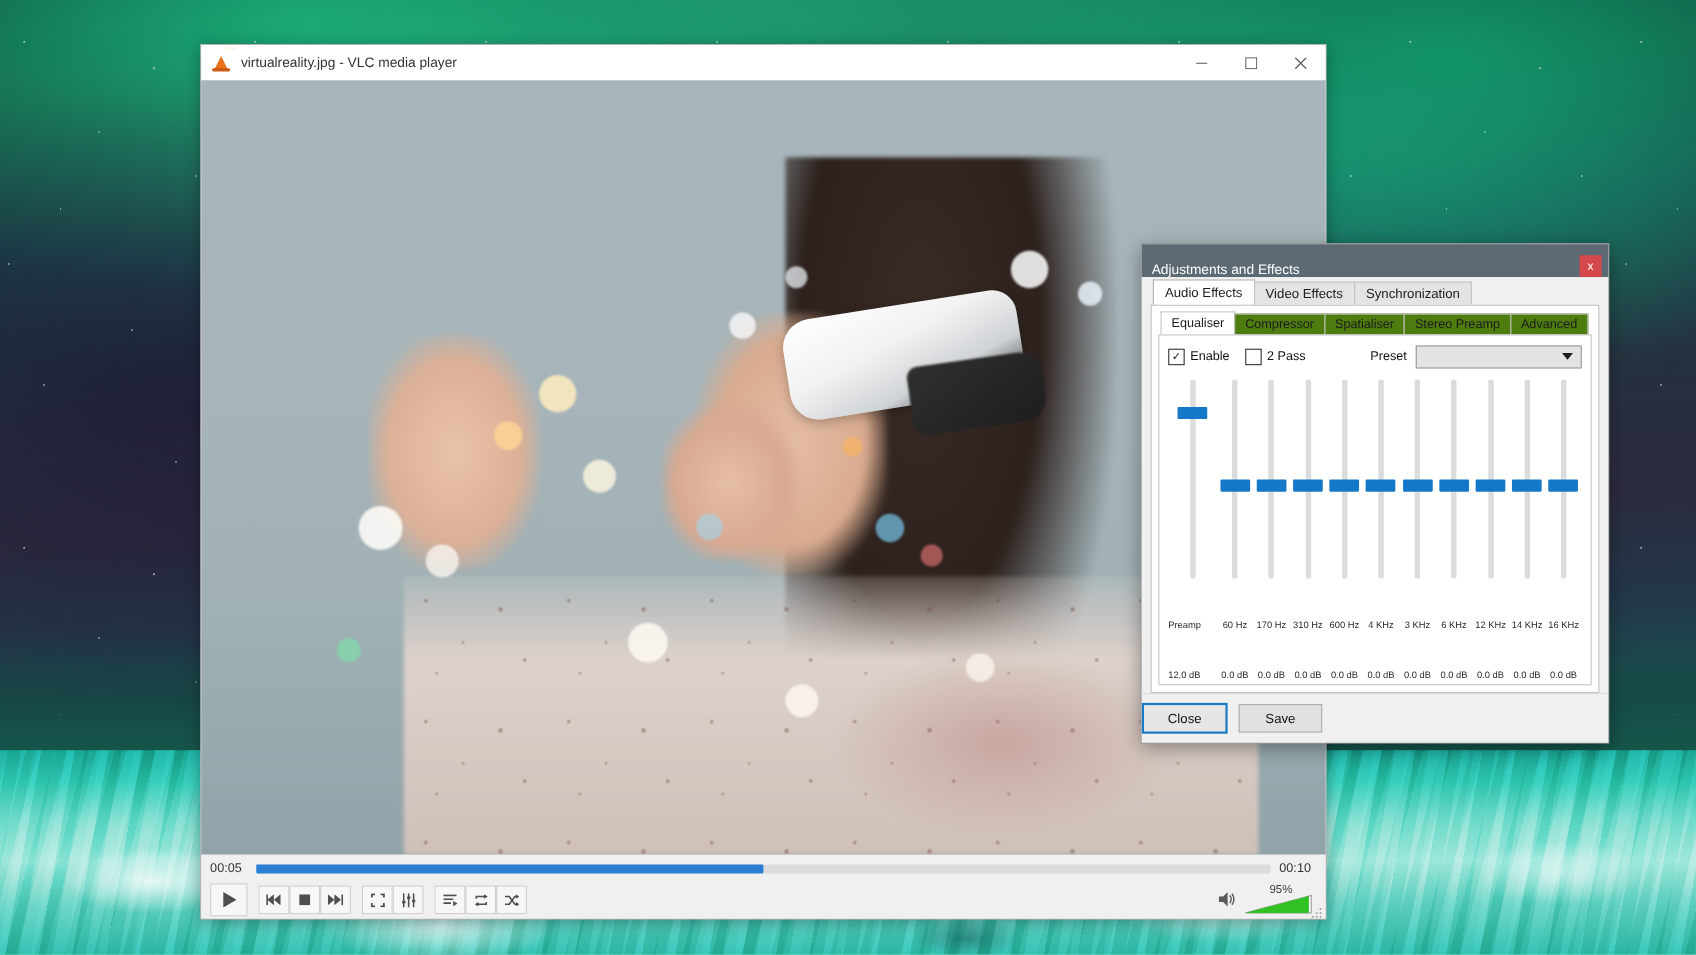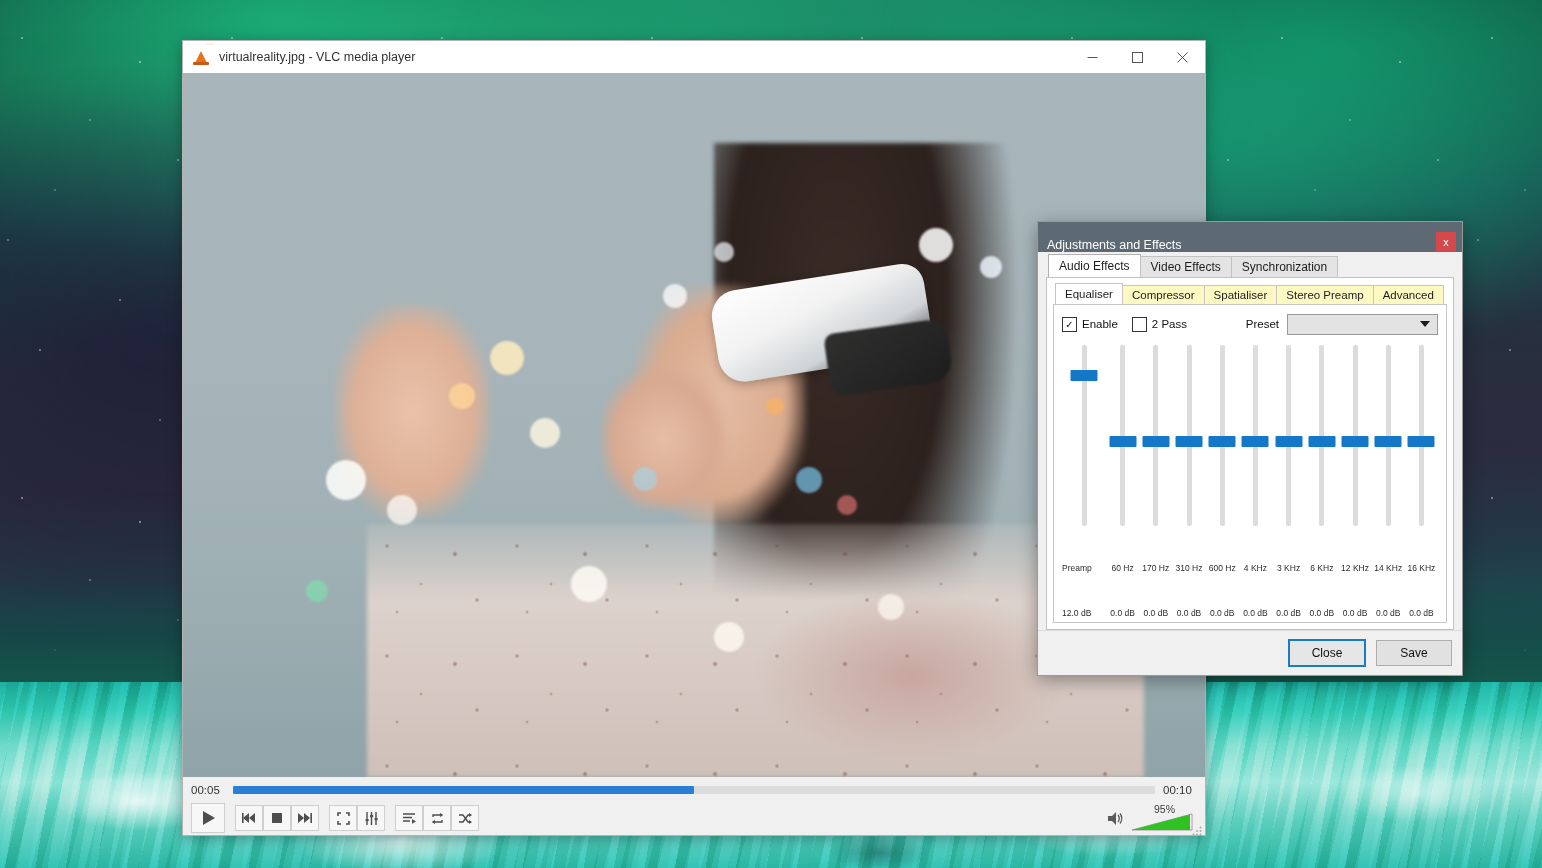--- a/index.html
+++ b/index.html
@@ -249,21 +249,21 @@
   }
   .tab-l1.active { background: #ffffff; padding-top: 4px; padding-bottom: 5px; border-color: #b0b0b0; }
 
   .inner-panel {
     border: 1px solid #c2c2c2; background: #ffffff; flex: 1;
     display: flex; flex-direction: column; padding: 5px 6px 6px 6px; margin-top: -1px;
   }
   .tabrow-l2 { display: flex; align-items: flex-end; height: 22px; margin-left: 2px; }
   .tab-l2 {
     font-size: 11.5px; color: #1c1c1c; padding: 3px 9px 4px 9px;
-    border: 1px solid #c6c6c6; border-bottom: none; background: #fef9c3;
+    border: 1px solid #c6c6c6; border-bottom: none; background: #4d7c0f;
     margin-right: -1px;
   }
   .tab-l2.active { background: #ffffff; padding-top: 4px; padding-bottom: 5px; }
 
   .eq-panel {
     border: 1px solid #c6c6c6; background: #ffffff; flex: 1;
     margin-top: -1px; padding: 8px 8px 4px 8px; display: flex; flex-direction: column;
   }
   .eq-top { display: flex; align-items: center; height: 22px; margin-bottom: 6px; }
   .cb-wrap { display: flex; align-items: center; gap: 5px; margin-right: 14px; }
@@ -289,21 +289,21 @@
   .track { width: 5px; background: #dcdcdc; border-radius: 2px; height: 100%; }
   .handle {
     position: absolute; width: 27px; height: 11px; background: #1477c8; border-radius: 1px;
     left: 50%; transform: translateX(-50%);
   }
   .band-label { font-size: 8.5px; color: #2b2b2b; margin-top: 5px; white-space: nowrap; }
   .band-val { font-size: 8.5px; color: #2b2b2b; margin-top: 3px; white-space: nowrap; }
   .band.preamp .band-label, .band.preamp .band-val { align-self: flex-start; }
 
   .fx-footer {
-    flex: none; height: 44px; display: flex; align-items: center; justify-content: flex-end;
+    flex: none; height: 44px; display: flex; align-items: center; 
     padding-right: 10px; gap: 10px; background: #f0f0f0;
     border-top: 1px solid #dcdcdc;
   }
   .fx-btn {
     width: 74px; height: 24px; font-size: 12px; color: #111;
     background: #e1e1e1; border: 1px solid #adadad;
     display: flex; align-items: center; justify-content: center;
   }
   .fx-btn.focused { border: 2px solid #1a7bc4; background: #e6e6e6; }
 </style>

